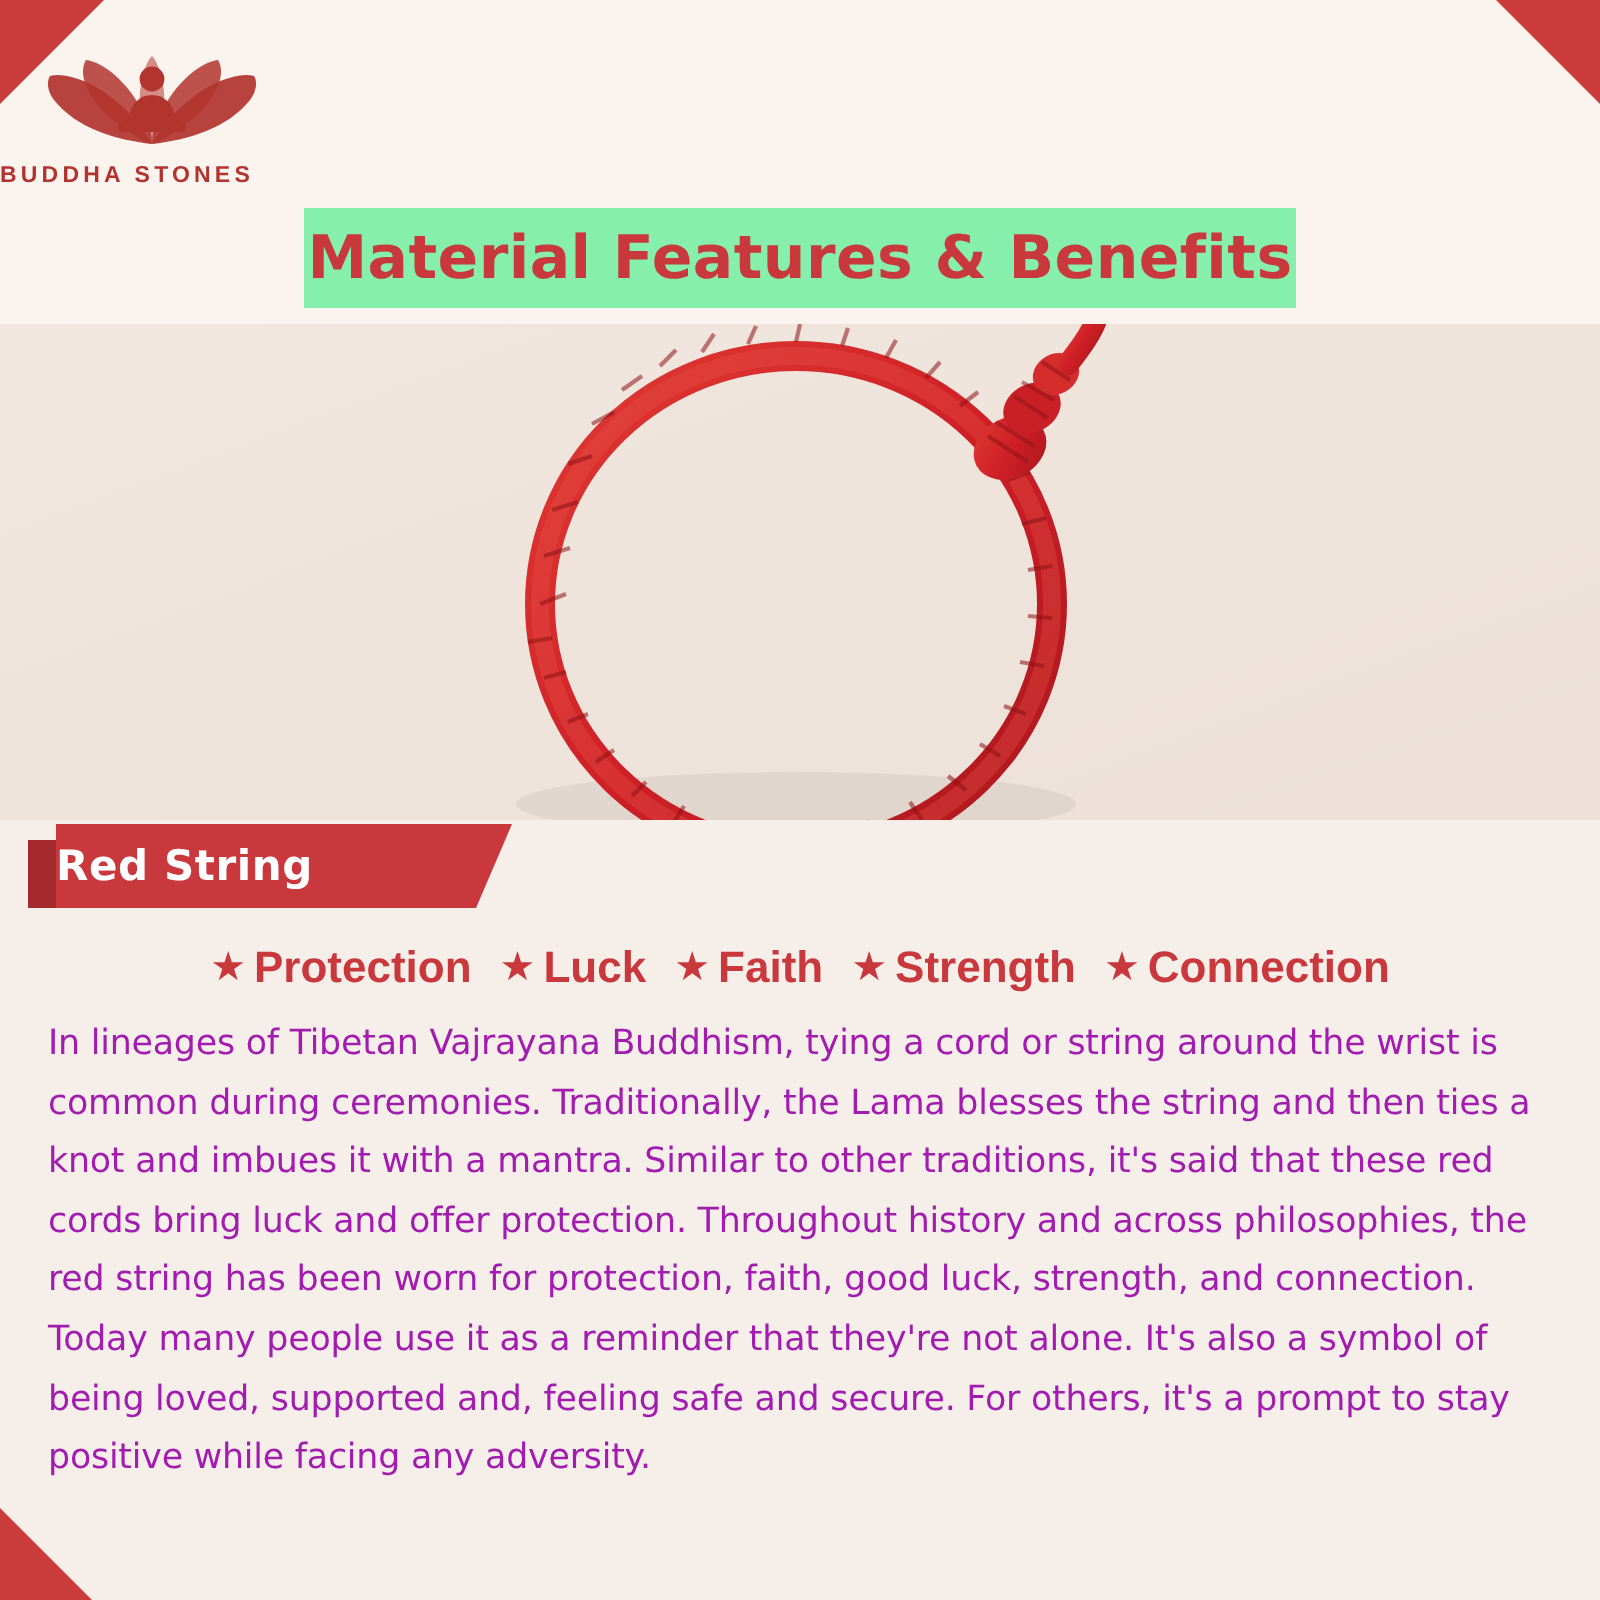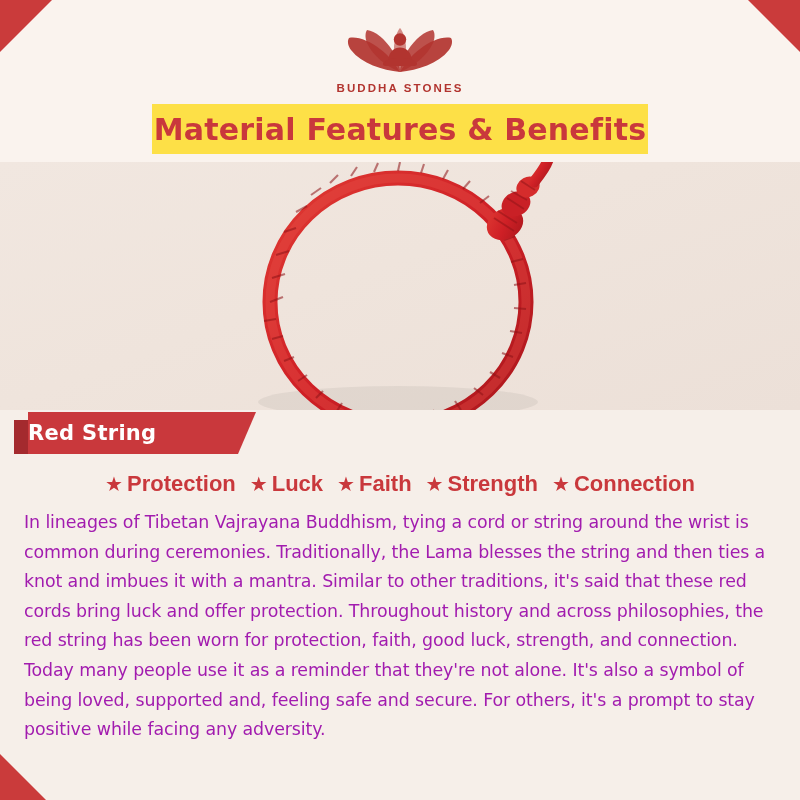--- a/index.html
+++ b/index.html
@@ -45,38 +45,37 @@
     border-bottom: 46px solid #ca3b3b;
     border-right: 46px solid transparent;
   }
 
   
   .logo-wrap {
     position: absolute;
     left: 0; right: 0; top: 14px;
     display: flex;
     flex-direction: column;
-    align-items: center;
   }
   .logo-mark { width: 152px; height: 66px; display:block; }
   .logo-text {
     margin-top: 2px;
     font-size: 11.5px;
     letter-spacing: 2.1px;
     color: #b2342f;
     font-weight: 700;
     font-family: "Liberation Sans", sans-serif;
   }
 
   
   .title-ribbon {
     position: absolute;
     left: 152px; top: 104px;
     width: 496px; height: 50px;
-    background: #fde047;
+    background: #86efac;
     display: flex;
     align-items: center;
     justify-content: center;
   }
   .title-ribbon span {
     font-family: "DejaVu Sans", sans-serif;
     font-weight: 700;
     font-size: 30px;
     color: #c9383c;
     letter-spacing: .2px;

